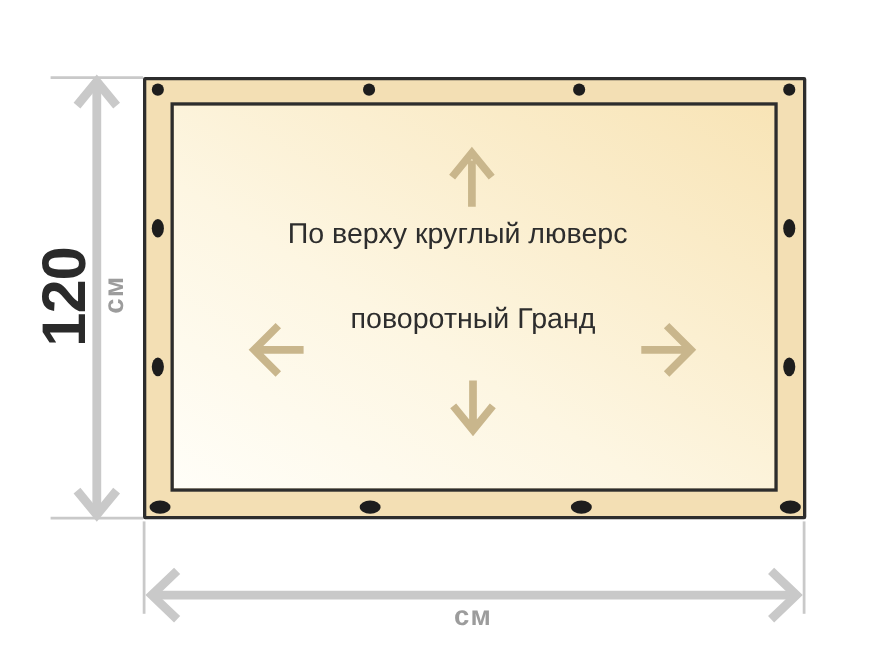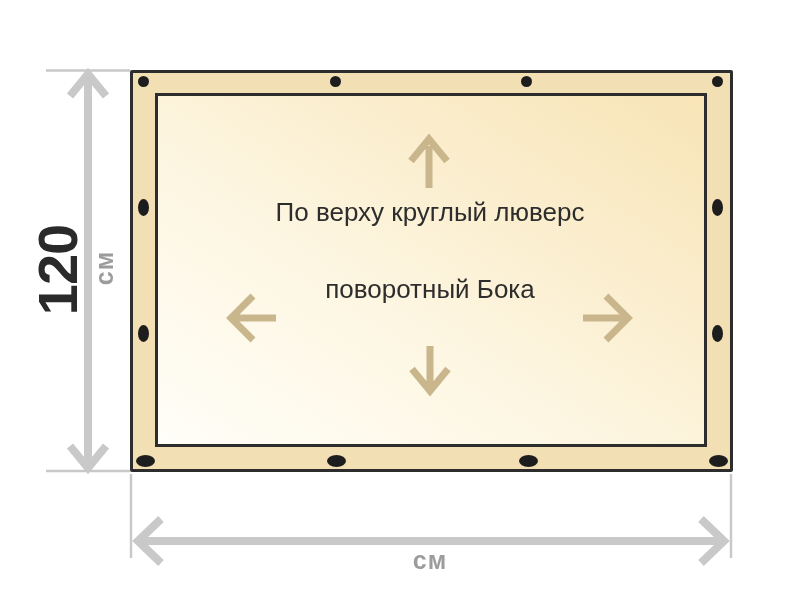--- a/index.html
+++ b/index.html
@@ -63,21 +63,21 @@
   .rot { transform: rotate(-90deg); }
   .note {
     font-size: 26px;
     color: #2d2d2d;
     line-height: 31px;
   }
   #height-value { left: -22px; top: 240px; width: 160px; height: 60px; }
   #height-unit  { left: 64px;  top: 253px; width: 80px;  height: 30px; }
   #width-value  { left: 330px; top: 486px; width: 200px; height: 60px; }
   #width-unit   { left: 390px; top: 545px; width: 80px;  height: 30px; }
-  #note-top     { left: 180px; top: 197px; width: 500px; }
+  #note-top     { left: 166px; top: 197px; width: 500px; }
   #note-center  { left: 180px; top: 274px; width: 500px; }
 </style>
 </head>
 <body>
 
 <div class="stage">
 
   <div class="banner">
     <div class="banner-inner"></div>
   </div>
@@ -115,21 +115,21 @@
     <g class="note-arrow" stroke-width="7">
       <path d="M429 188 V146 M411 161 L429 139 L447 161"></path>
       <path d="M430 346 V388 M412 369 L430 391 L448 369"></path>
       <path d="M276 318 H234 M253 296 L231 318 L253 340"></path>
       <path d="M583 318 H625 M606 296 L628 318 L606 340"></path>
     </g>
   </svg>
 
   <div id="note-top" class="txt note">По верху круглый люверс</div>
   <div id="note-center" class="txt note">
-    <div>поворотный Бока</div>
+    <div>поворотный Гранд</div>
   </div>
 
   <div id="height-value" class="txt dim-value rot">120</div>
   <div id="height-unit" class="txt dim-unit rot">см</div>
 
   <div id="width-unit" class="txt dim-unit">см</div>
 
 </div>
 
 </body></html>

